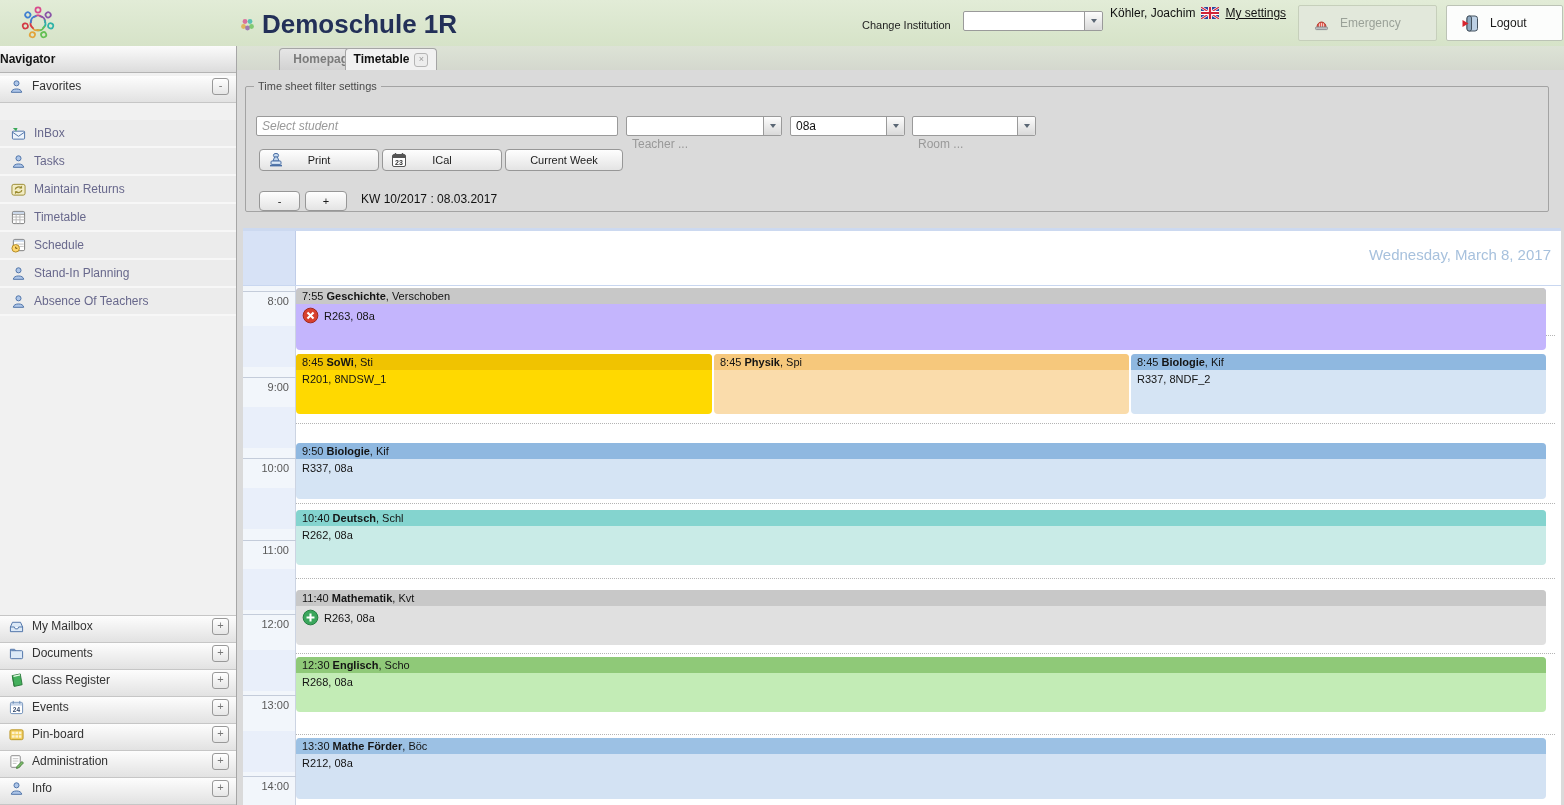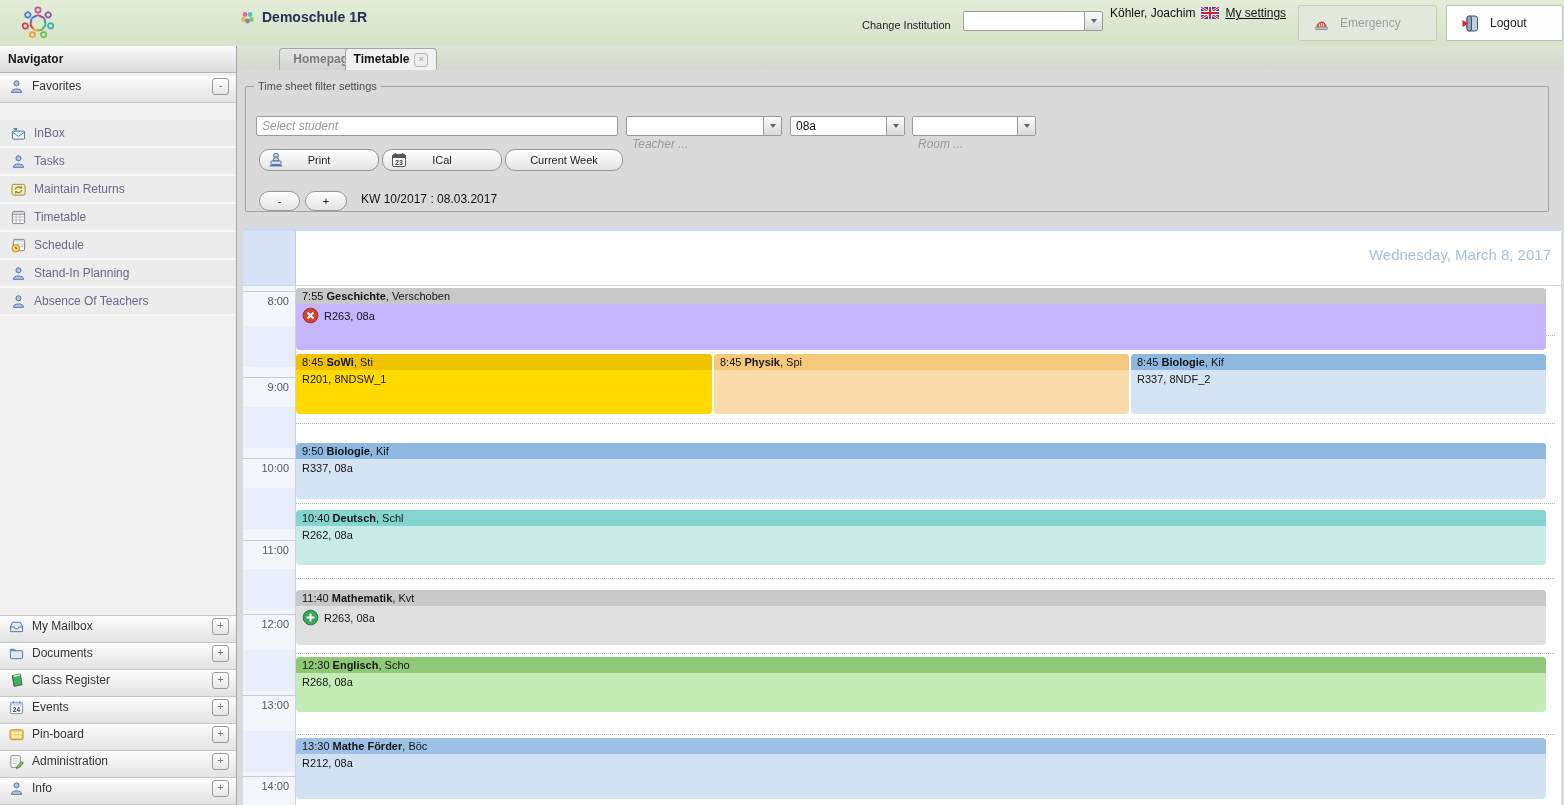--- a/index.html
+++ b/index.html
@@ -6,34 +6,34 @@
   body{width:1564px;height:805px;position:relative;overflow:hidden;
        font-family:"Liberation Sans",sans-serif;background:#d9d9d9;
        -webkit-font-smoothing:antialiased;}
   svg{display:block;}
 
   
   #app-header{position:absolute;top:0;left:0;width:1564px;height:46px;
     background:linear-gradient(#e2ecd7,#d6e3c8);border-bottom:1px solid #bcc8ae;}
   #logo{position:absolute;left:16px;top:2px;}
   #app-title{position:absolute;left:240px;top:9px;display:flex;align-items:center;gap:7px;
-    font-size:14px;font-weight:bold;color:#233058;}
+    font-size:26px;font-weight:bold;color:#233058;}
   #chg-inst-label{position:absolute;left:862px;top:19px;font-size:11px;color:#222;}
   #chg-inst-combo{position:absolute;left:963px;top:11px;width:140px;}
   #user-line{position:absolute;left:1110px;top:6px;display:flex;align-items:center;gap:6px;font-size:12px;color:#111;}
   #my-settings{text-decoration:underline;color:#111;cursor:pointer;}
   .hdr-btn{position:absolute;top:5px;height:36px;border-radius:2px;display:flex;align-items:center;
     font-size:12px;gap:10px;padding:0 14px;box-sizing:border-box;}
   #emergency-btn{left:1298px;width:139px;background:#e2e8db;border:1px solid #c6cfbb;color:#9aa198;}
   #logout-btn{left:1446px;width:117px;background:#fcfdfc;border:1px solid #bcc3b6;color:#1a1a1a;}
 
   
   #sidebar{position:absolute;top:46px;left:0;width:237px;height:759px;
     background:#f1f1f1;border-right:1px solid #a6a6a6;box-sizing:border-box;}
-  #nav-title{height:26px;line-height:26px;padding-left:8px;font-size:12px;font-weight:bold;color:#141414;
+  #nav-title{height:26px;line-height:26px;font-size:12px;font-weight:bold;color:#141414;
     background:linear-gradient(#fbfbfb,#dcdcdc);border-bottom:1px solid #b3b3b3;}
   .nav-group{height:27px;display:flex;align-items:center;padding:0 7px 6px 8px;box-sizing:border-box;
     background:linear-gradient(#fdfdfd,#e2e2e2);border-bottom:1px solid #c6c6c6;font-size:12px;color:#333;}
   .nav-group .g-label{flex:1;padding-left:8px;}
   .toggle-box{width:15px;height:15px;border:1px solid #999;border-radius:3px;
     background:linear-gradient(#ffffff,#e6e6e6);color:#777;font-size:11px;line-height:13px;text-align:center;cursor:pointer;}
   #favorites-bar{margin-top:3px;}
   #favorites-list{margin-top:17px;}
   .nav-item{height:26px;display:flex;align-items:center;padding-left:10px;
     background:#ececec;border-bottom:2px solid #f7f7f7;font-size:12px;color:#68688c;cursor:pointer;}
@@ -56,25 +56,25 @@
   
   #filter-set{position:absolute;left:8px;top:10px;width:1304px;height:132px;margin:0;padding:0;
     border:1px solid #a3a3a3;border-radius:2px;box-sizing:border-box;}
   #filter-set legend{font-size:11px;color:#4a4a4a;margin-left:8px;padding:0 4px;}
   .txt-input{position:absolute;box-sizing:border-box;height:20px;border:1px solid #9a9a9a;border-radius:2px;
     background:#fff;font-family:"Liberation Sans",sans-serif;font-size:12px;padding:0 5px;color:#111;}
   .txt-input::placeholder{font-style:italic;color:#999;}
   .combo{position:absolute;height:20px;box-sizing:border-box;border:1px solid #9a9a9a;border-radius:2px;
     background:#fff;display:flex;align-items:center;cursor:pointer;}
   .combo-text{flex:1;font-size:12px;padding:0 5px;white-space:nowrap;overflow:hidden;color:#111;}
-  .combo-text.ph{font-style:italic;color:#999;margin-top:36px;}
+  .combo-text.ph{color:#999;margin-top:36px;}
   .combo-btn{width:17px;height:100%;border-left:1px solid #9a9a9a;border-radius:0 2px 2px 0;
     background:linear-gradient(#fdfdfd,#d9d9d9);display:flex;align-items:center;justify-content:center;}
   .chev{width:0;height:0;border-left:3.5px solid transparent;border-right:3.5px solid transparent;border-top:4px solid #5a6674;}
-  .btn{position:absolute;height:22px;box-sizing:border-box;border:1px solid #979797;border-radius:10px;
+  .btn{position:absolute;height:22px;box-sizing:border-box;border:1px solid #979797;border-radius:4px;
     background:linear-gradient(#fefefe,#e4e4e4);font-size:11px;color:#1c1c1c;cursor:pointer;
     display:flex;align-items:center;justify-content:center;}
   .btn .btn-ico{position:absolute;left:8px;top:2px;}
   #week-label{position:absolute;left:115px;top:100px;font-size:12px;color:#111;}
 
   
   #cal-panel{position:absolute;left:6px;top:158px;width:1318px;height:577px;background:#fff;
     border-top:3px solid #ccd9f0;box-sizing:border-box;}
   #cal-header{position:absolute;top:0;left:0;right:0;height:54px;border-bottom:1px solid #c9d7f0;background:#fff;}
   #cal-corner{position:absolute;top:0;left:0;width:53px;height:54px;box-sizing:border-box;

